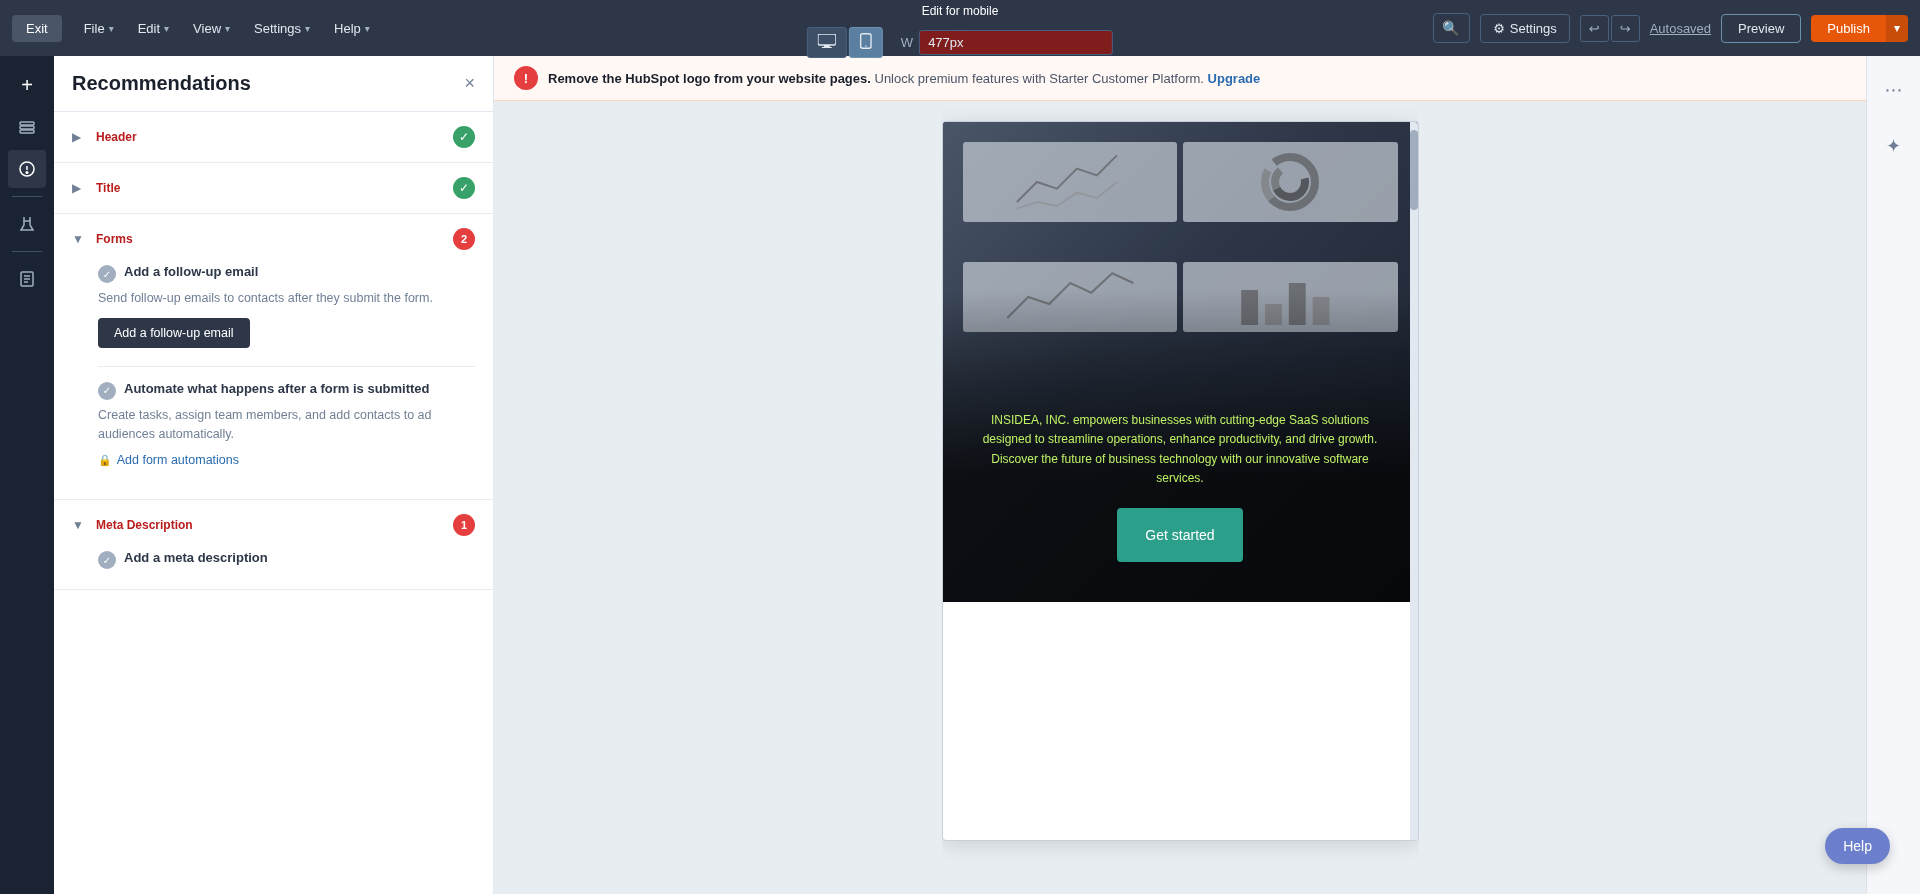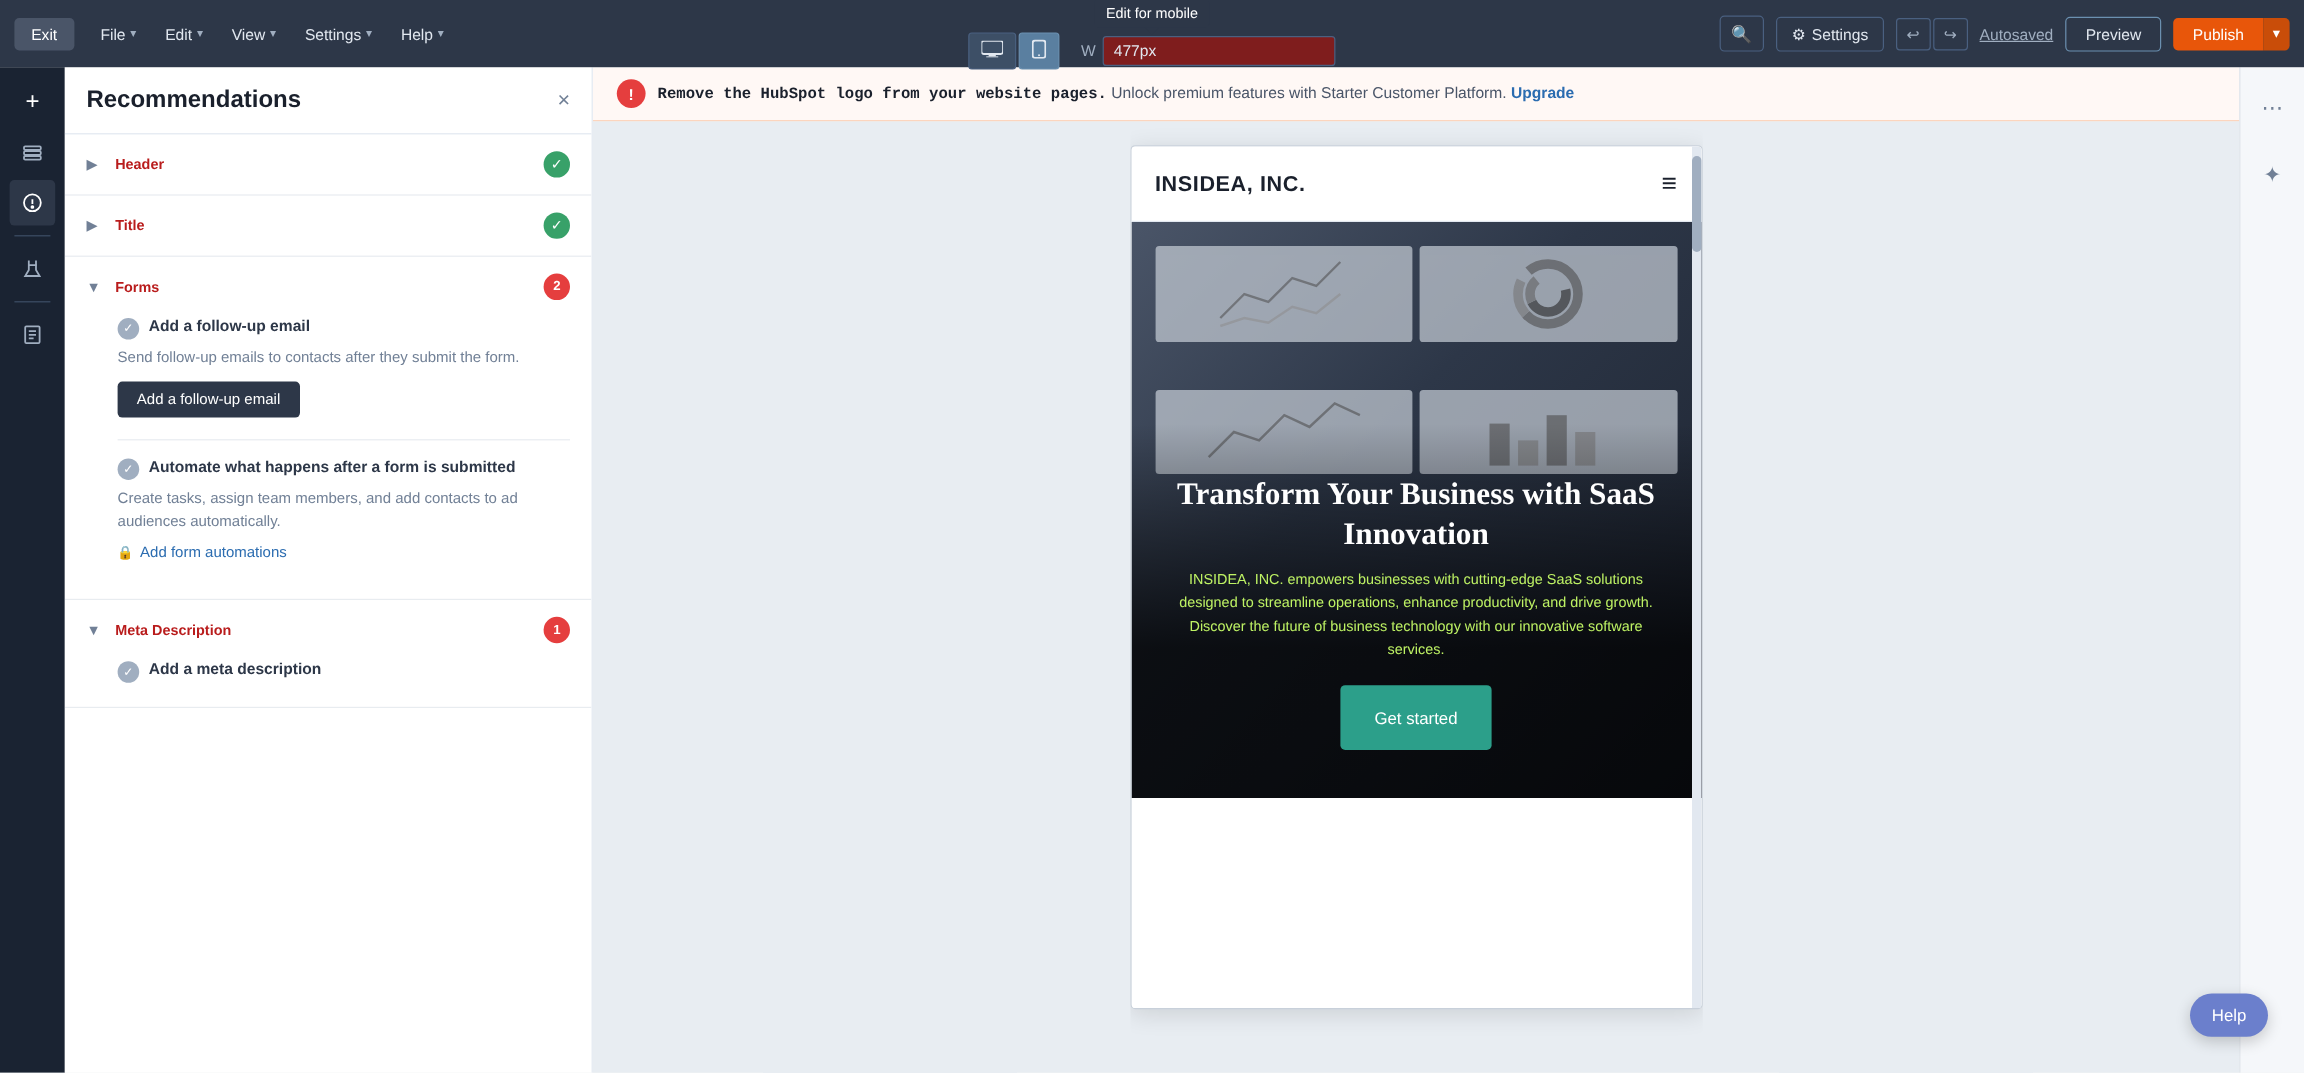--- a/index.html
+++ b/index.html
@@ -388,21 +388,21 @@
       align-items: center;
       justify-content: center;
       font-size: 13px;
       font-weight: 700;
       flex-shrink: 0;
     }
     .notif-text {
       font-size: 13px;
       color: #4a5568;
     }
-    .notif-text strong { color: #1a202c; font-family: Liberation Mono, monospace; }
+    .notif-text strong { color: #1a202c; }
     .notif-link { color: #2b6cb0; font-weight: 600; cursor: pointer; text-decoration: none; }
 
     
     .mobile-preview-container {
       flex: 1;
       display: flex;
       justify-content: center;
       align-items: flex-start;
       padding-top: 20px;
       overflow: hidden;
@@ -750,24 +750,20 @@
       <span class="notif-text">
         <strong>Remove the HubSpot logo from your website pages.</strong>
         <span> Unlock premium features with Starter Customer Platform.</span>
         <a class="notif-link">Upgrade</a>
       </span>
     </div>
 
     <div class="mobile-preview-container">
       <div class="mobile-frame">
 
-        <div class="mobile-site-nav">
-          <span class="site-logo">INSIDEA, INC.</span>
-          <span class="hamburger">≡</span>
-        </div>
 
         <div class="hero-section">
           <div class="hero-bg">
 
             <div class="hero-chart-area">
               <div style="display:grid; grid-template-columns: 1fr 1fr; grid-template-rows: auto auto; gap:6px; width:100%; padding:10px;">
                 <div style="background:#c8cfd8; border-radius:3px; height:80px; position:relative; overflow:hidden;">
                   <svg width="100%" height="100%" viewBox="0 0 100 60">
                       <polyline points="10,45 25,30 40,35 55,20 70,25 85,10" fill="none" stroke="#888" stroke-width="1.5"></polyline>
                       <polyline points="10,50 25,45 40,48 55,38 70,42 85,30" fill="none" stroke="#bbb" stroke-width="1.5"></polyline>
@@ -792,21 +788,20 @@
                     <rect x="22" y="30" width="12" height="15" fill="#aaa"></rect>
                     <rect x="39" y="15" width="12" height="30" fill="#888"></rect>
                     <rect x="56" y="25" width="12" height="20" fill="#aaa"></rect>
                   </svg>
                 </div>
               </div>
             </div>
           </div>
           <div class="hero-overlay"></div>
           <div class="hero-content">
-            <h1 class="hero-title">Transform Your Business with SaaS Innovation</h1>
             <p class="hero-subtitle">INSIDEA, INC. empowers businesses with cutting-edge SaaS solutions designed to streamline operations, enhance productivity, and drive growth. Discover the future of business technology with our innovative software services.</p>
             <button class="hero-cta">Get started</button>
           </div>
         </div>
 
         <div class="frame-scrollbar">
           <div class="frame-scrollbar-thumb"></div>
         </div>
       </div>
     </div>

